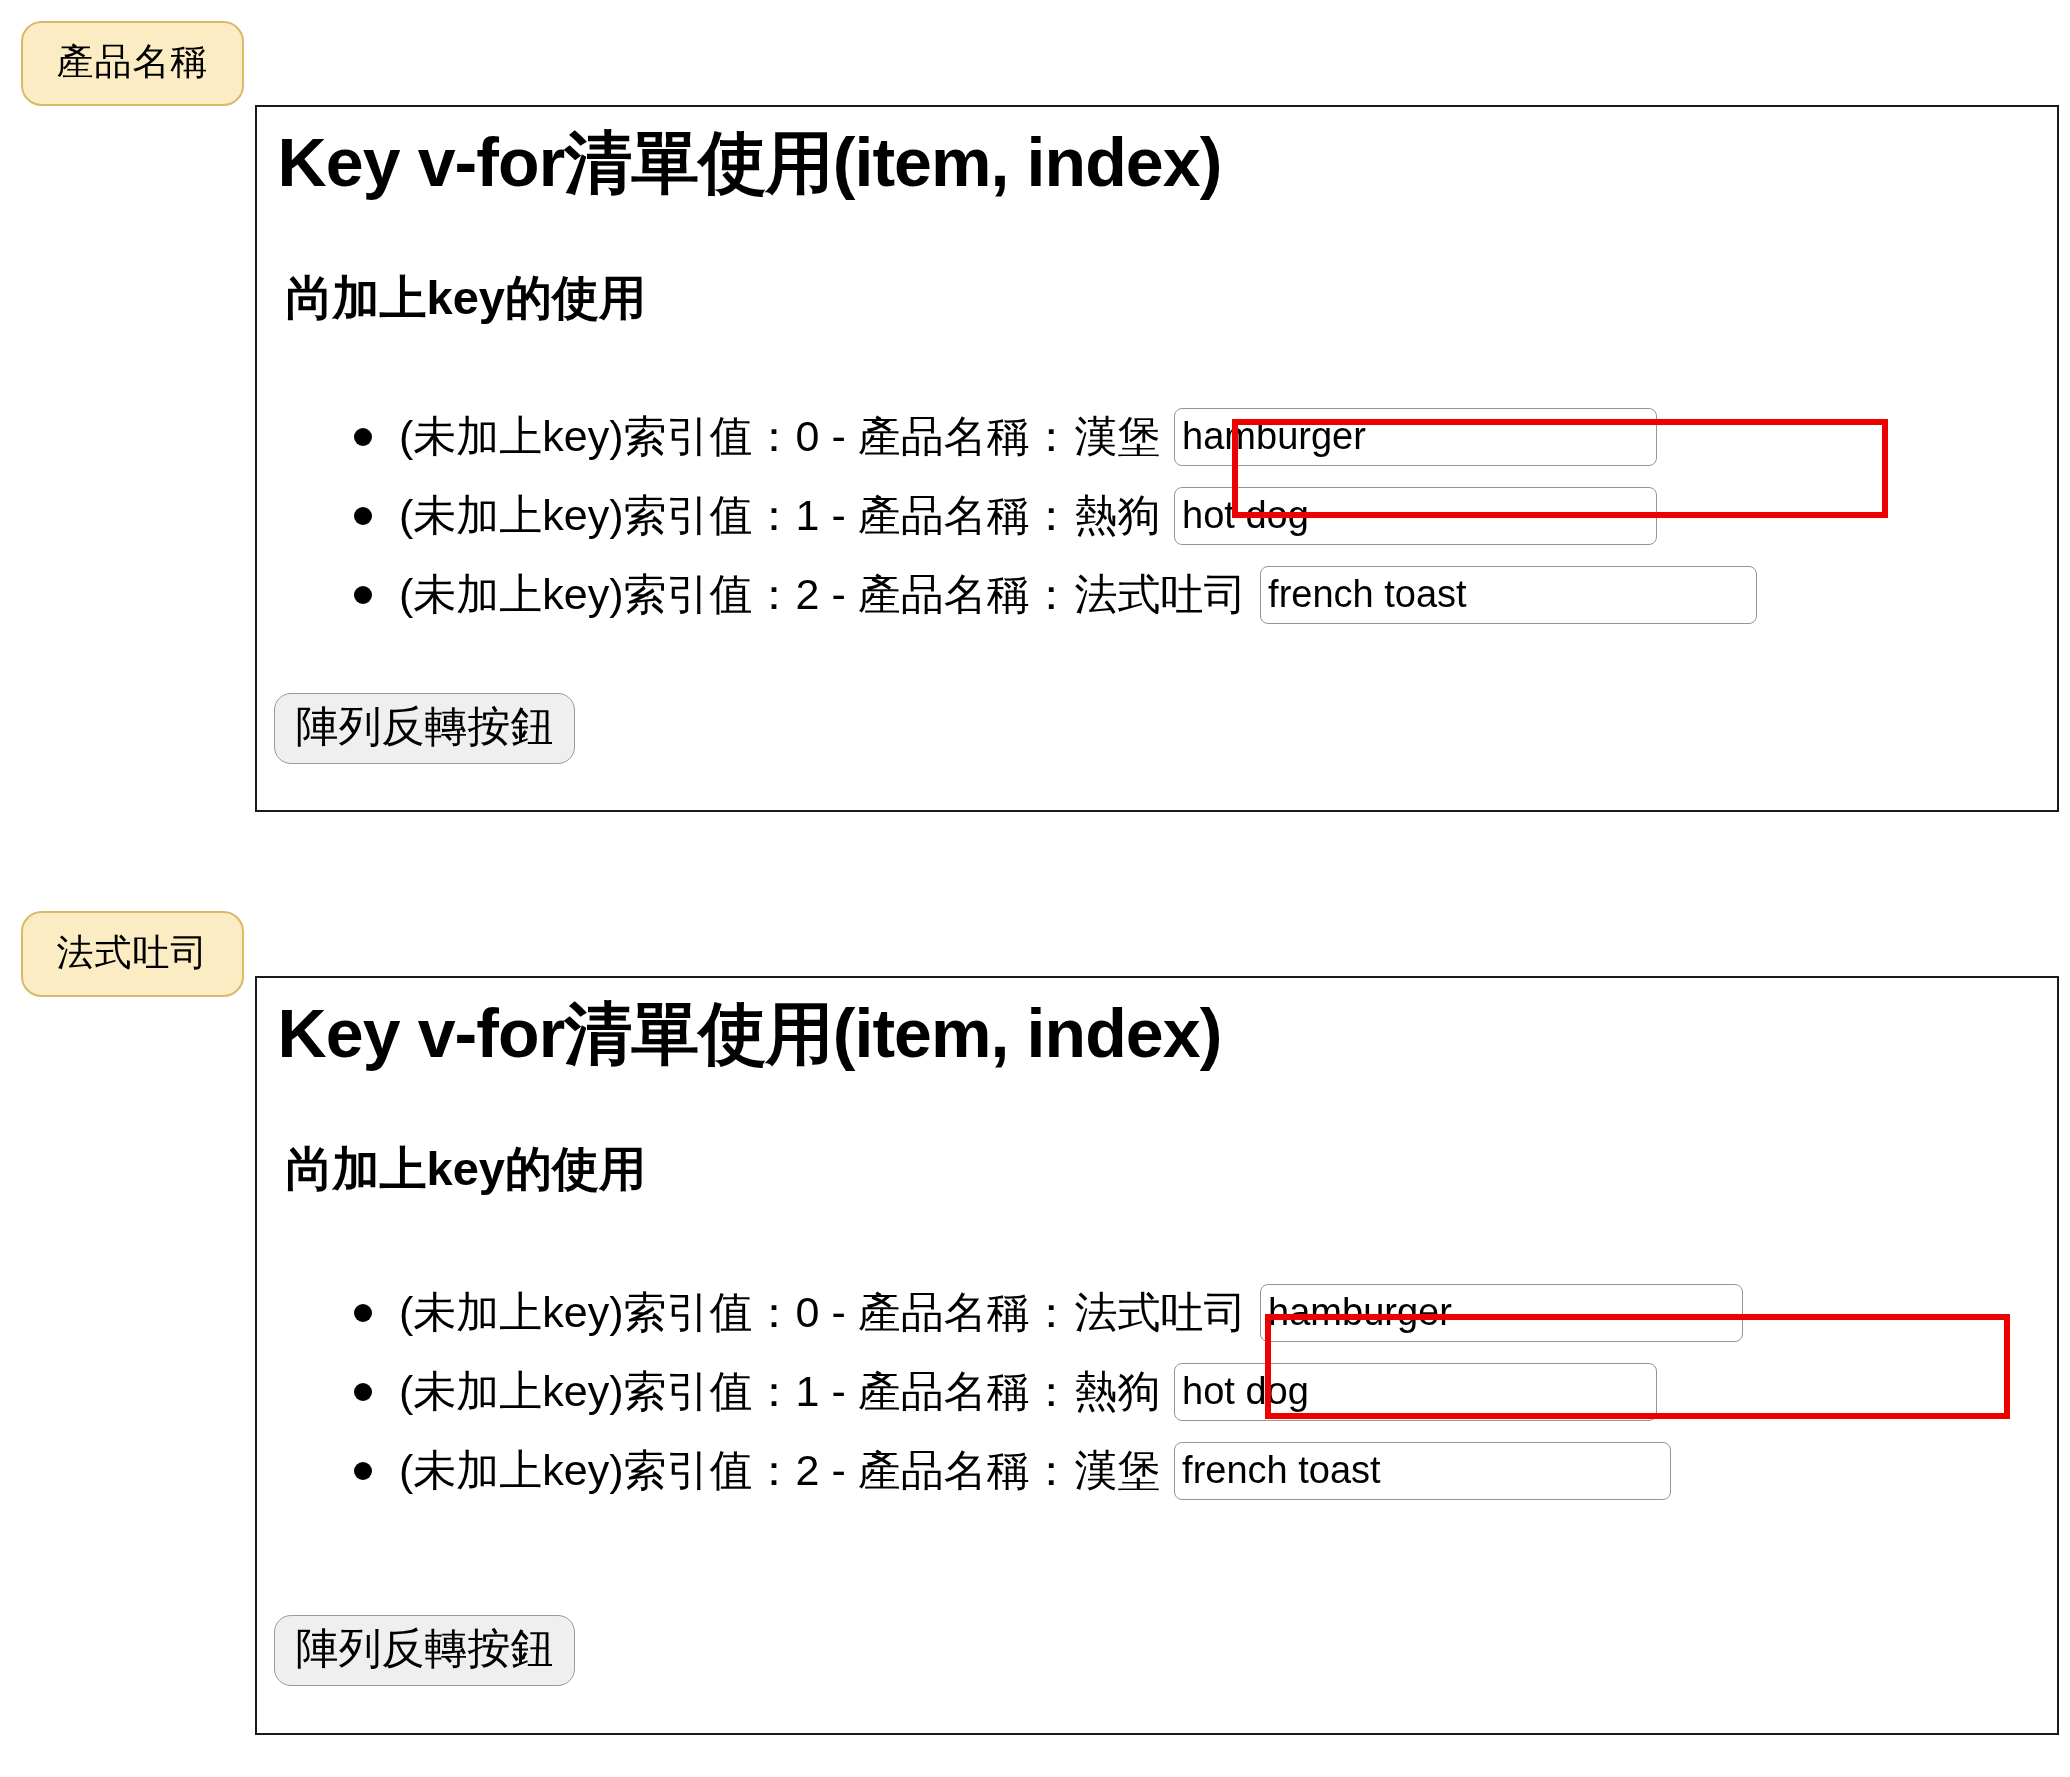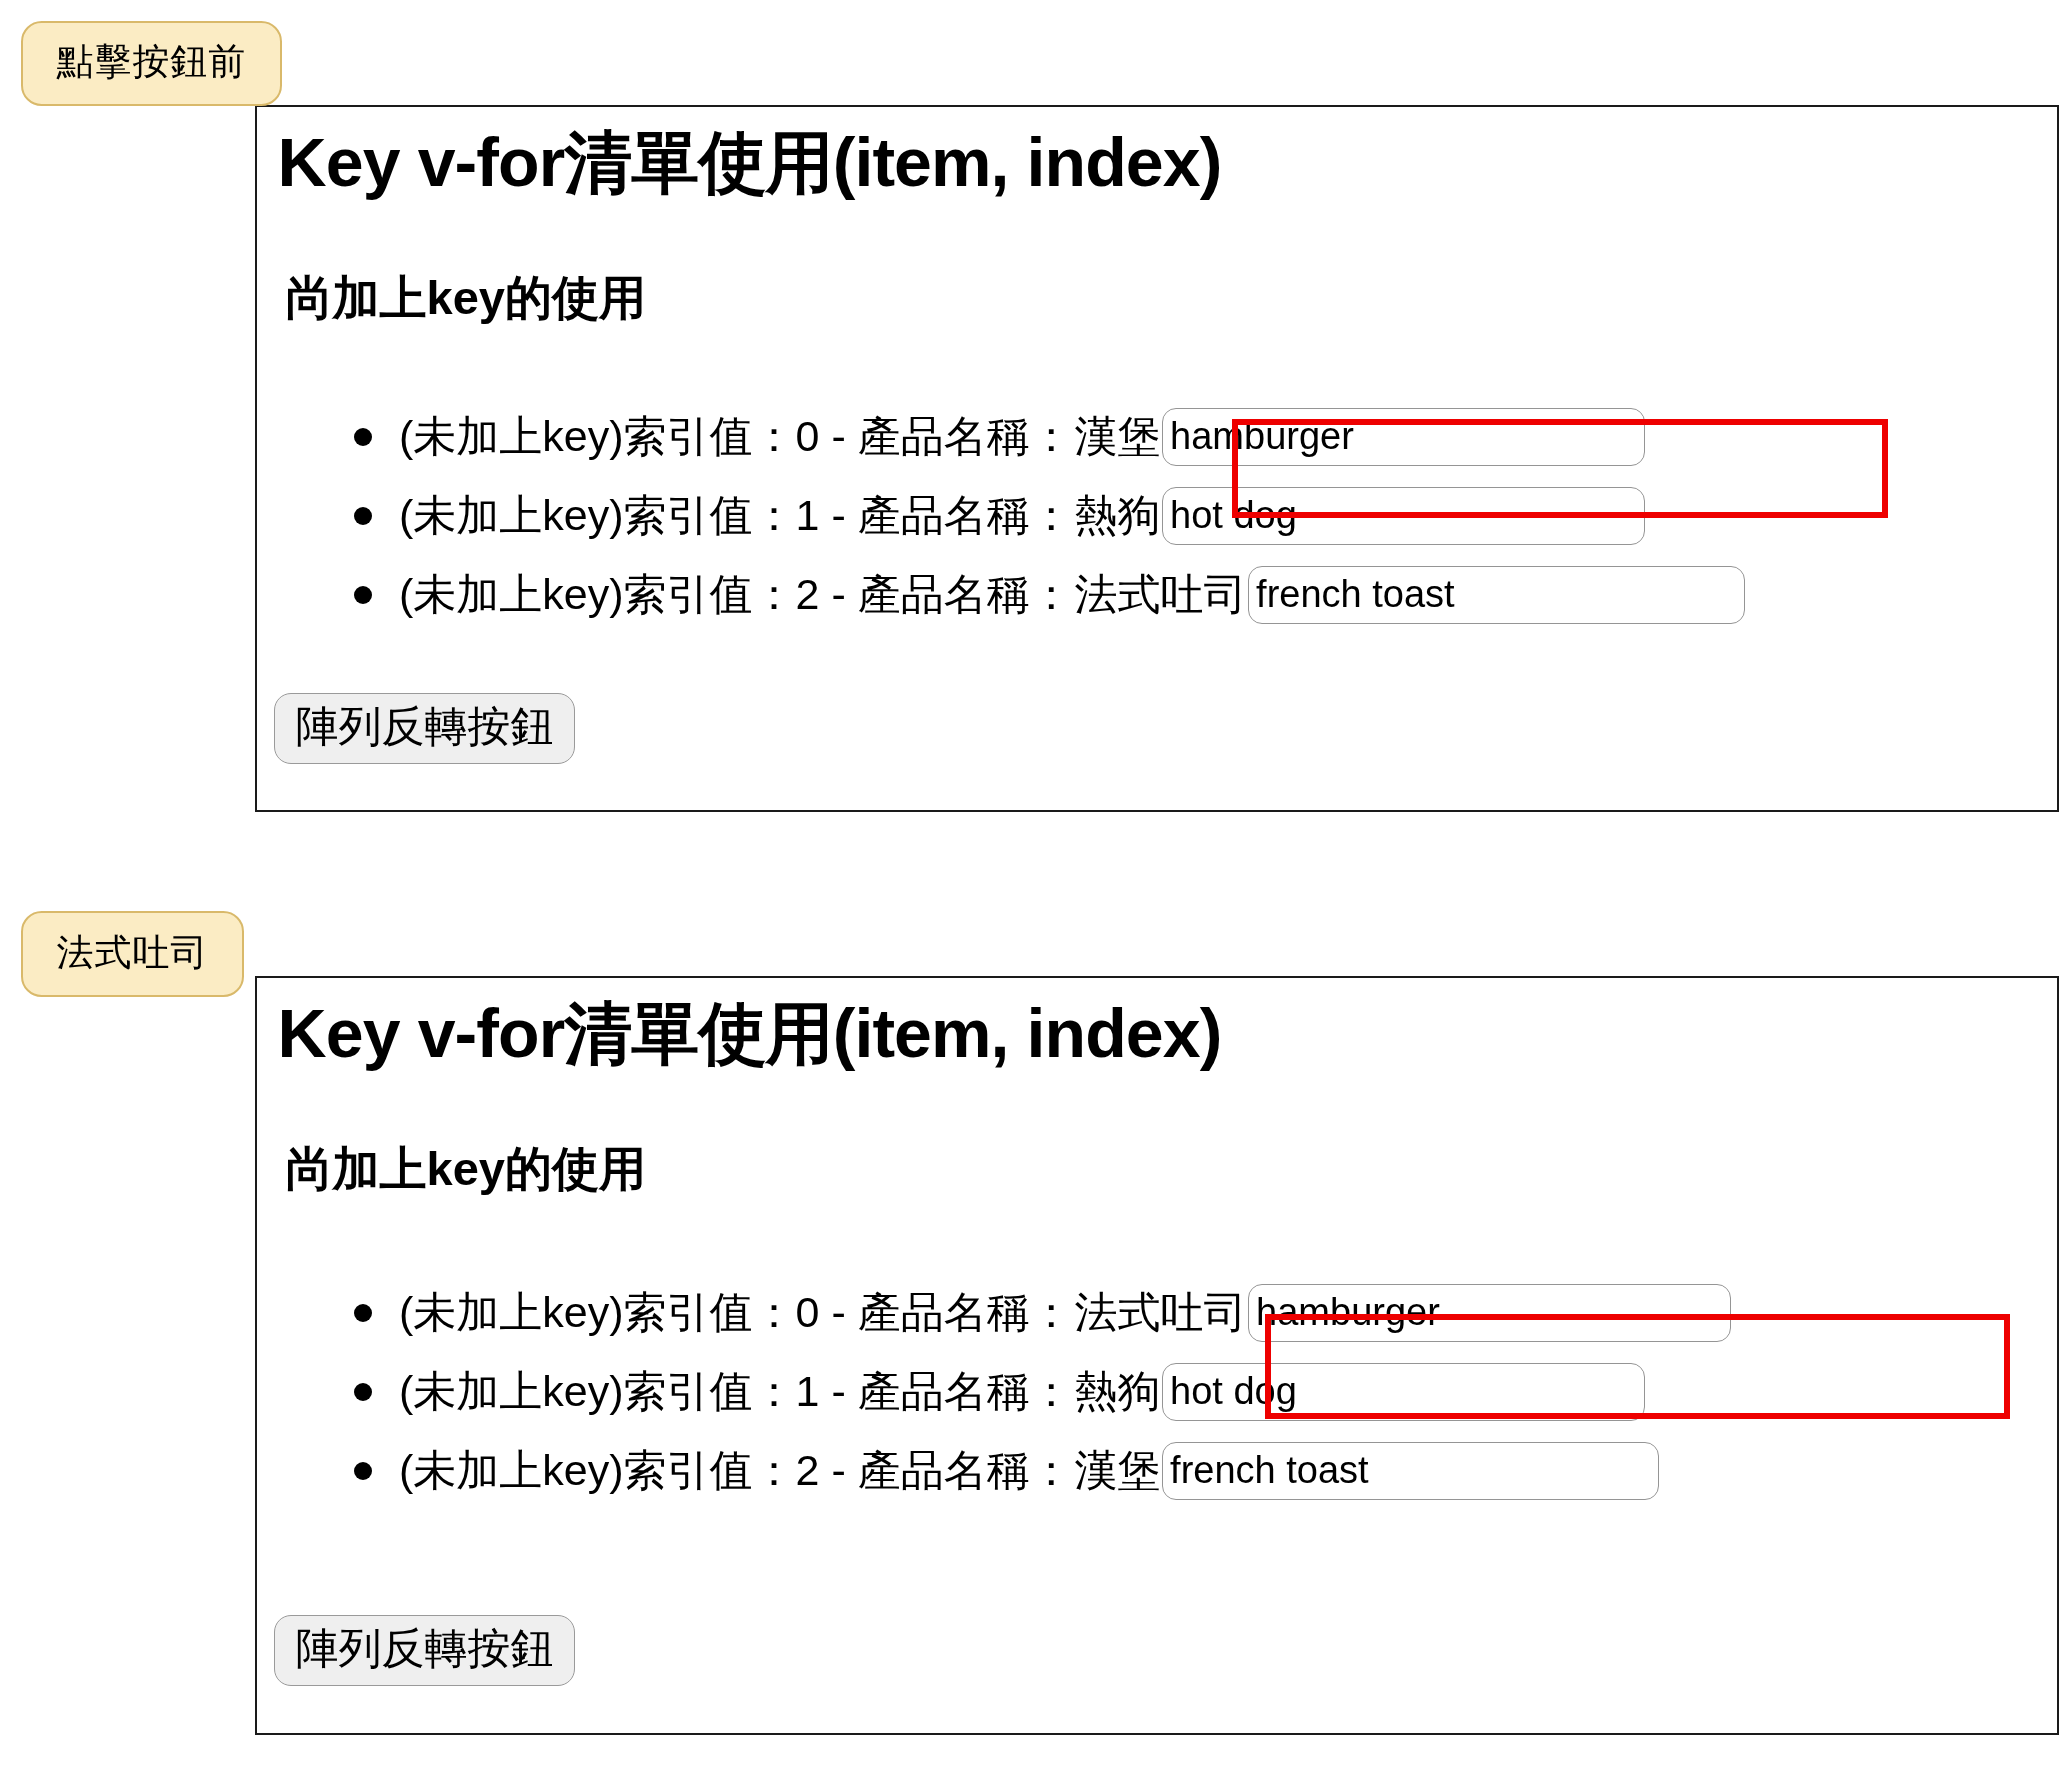--- a/index.html
+++ b/index.html
@@ -124,25 +124,25 @@
     margin-left: 1.9px;
   }
 
   
   .text-input {
     font-family: "Liberation Sans", "DejaVu Sans", sans-serif;
     font-size: 38px;
     color: #000;
     background: #ffffff;
     border: 1.9px solid #959595;
-    border-radius: 14px;
+    border-radius: 8px;
     box-sizing: border-box;
     height: 58px;
     padding: 0 7.5px;
-    margin-left: 1px;
+    margin-left: 13px;
     outline: none;
   }
   .w-1 { width: 483px; }
   .w-2 { width: 483px; }
   .w-3 { width: 497px; }
 
   
   .redbox {
     position: absolute;
     border: 6.6px solid #ee0000;
@@ -178,21 +178,21 @@
     white-space: nowrap;
     cursor: pointer;
   }
   .panel-1 .reverse-btn { left: 17px; top: 586px; }
   .panel-2 .reverse-btn { left: 17px; top: 637px; }
 </style>
 </head>
 <body>
 
 <div class="badge badge-1">
-  <span>點擊按鈕前</span>
+  <span>產品名稱</span>
 </div>
 
 <div class="panel panel-1">
   <div class="panel-inner">
 
     <h1 class="h1">Key v-for清單使用(item, index)</h1>
 
     <h2 class="h2">尚加上key的使用</h2>
 
     <ul class="list">

